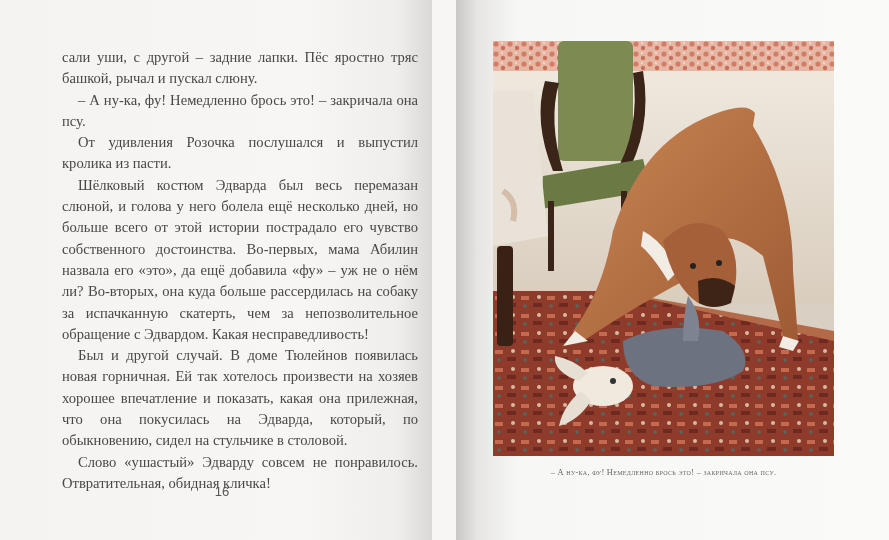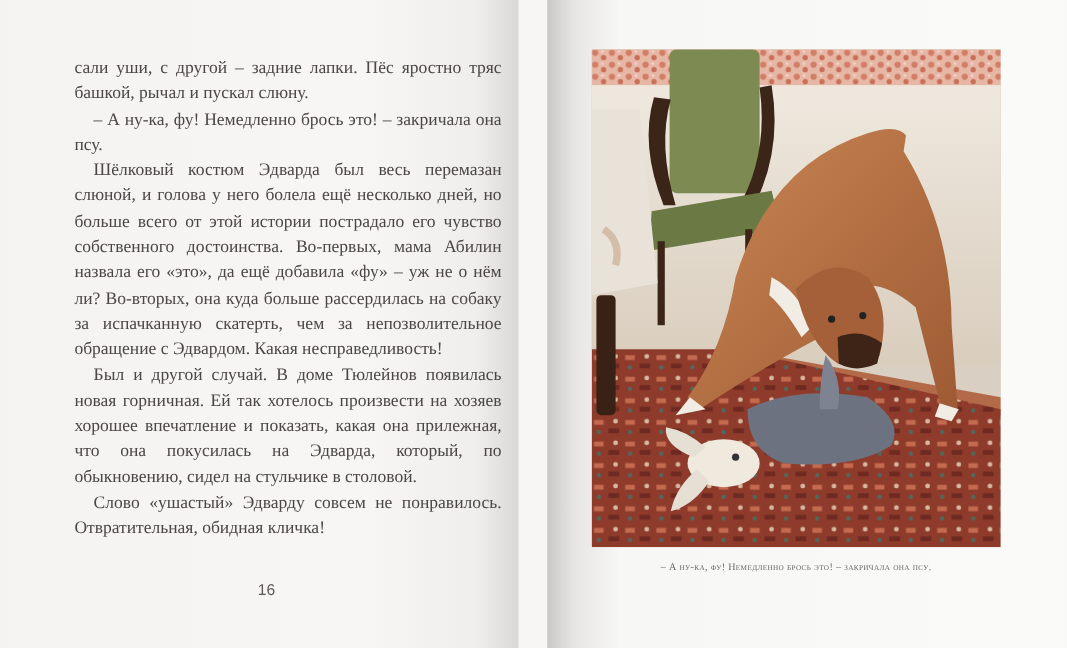--- a/index.html
+++ b/index.html
@@ -45,20 +45,21 @@
 </style>
 </head>
 <body>
 
 <div class="spread">
 
   <div class="page-left">
     <div class="text-block">
       <p class="cont">сали уши, с другой – задние лапки. Пёс яростно тряс башкой, рычал и пускал слюну.</p>
       <p>– А ну-ка, фу! Немедленно брось это! – закричала она псу.</p>
+      <p>От удивления Розочка послушался и выпустил кролика из пасти.</p>
       <p>Шёлковый костюм Эдварда был весь перемазан слюной, и голова у него болела ещё несколько дней, но больше всего от этой истории пострадало его чувство собственного достоинства. Во-первых, мама Абилин назвала его «это», да ещё добавила «фу» – уж не о нём ли? Во-вторых, она куда больше рассердилась на собаку за испачканную скатерть, чем за непозволительное обращение с Эдвардом. Какая несправедливость!</p>
       <p>Был и другой случай. В доме Тюлейнов появилась новая горничная. Ей так хотелось произвести на хозяев хорошее впечатление и показать, какая она прилежная, что она покусилась на Эдварда, который, по обыкновению, сидел на стульчике в столовой.</p>
       <p>Слово «ушастый» Эдварду совсем не понравилось. Отвратительная, обидная кличка!</p>
     </div>
     <div class="page-number">16</div>
   </div>
 
   <div class="page-right">
     <div class="illustration">
       <svg viewBox="0 0 341 415" preserveAspectRatio="none">

